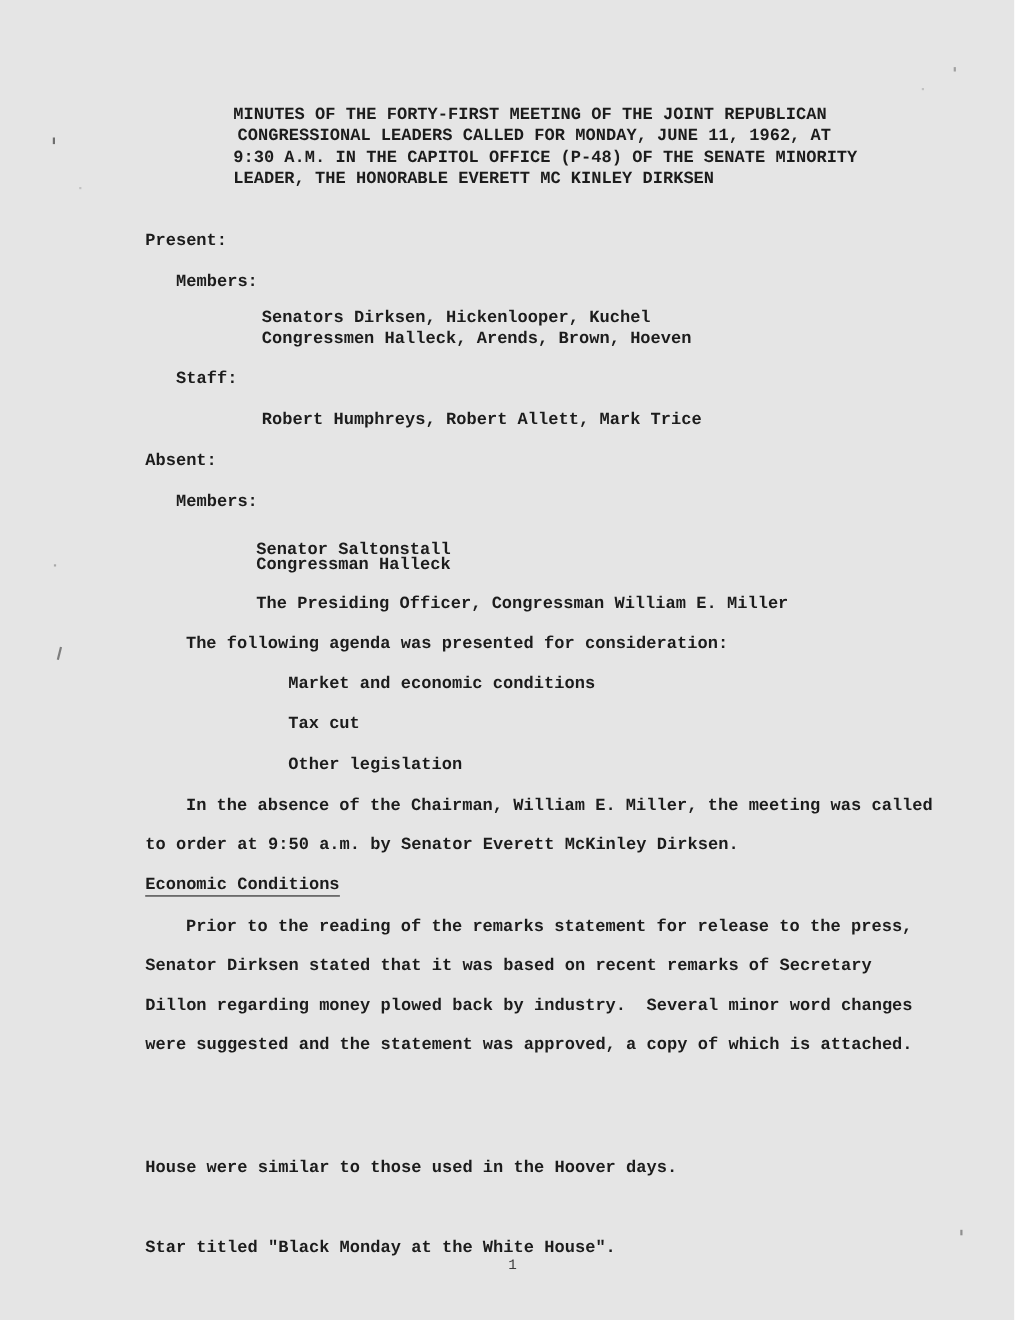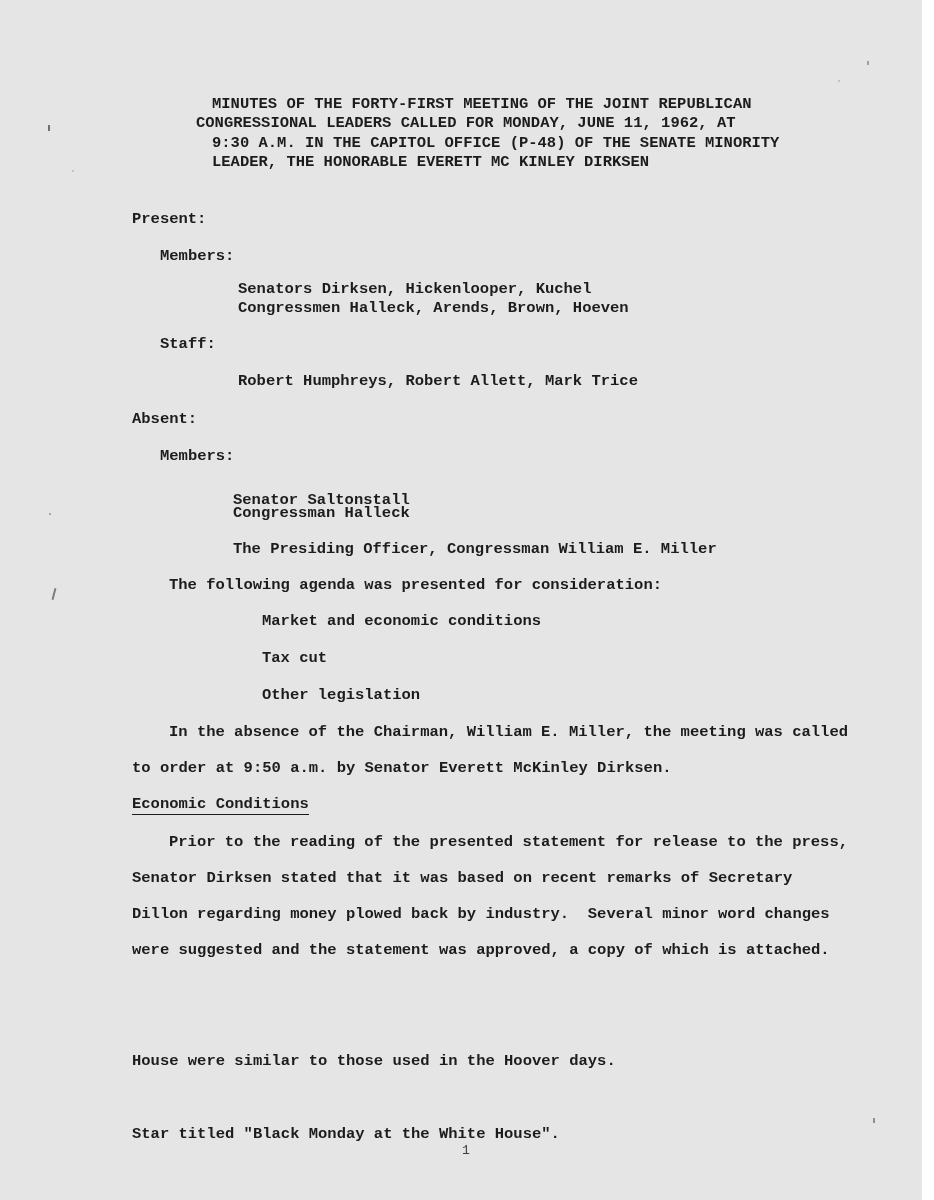--- a/index.html
+++ b/index.html
@@ -37,21 +37,21 @@
     background: #7d7d7d;
     transform: rotate(14deg);
   }
 </style>
 </head>
 <body>
 
 <div class="page">
 
   <div class="ln" style="left:212px; top:96px">MINUTES OF THE FORTY-FIRST MEETING OF THE JOINT REPUBLICAN</div>
-  <div class="ln" style="left:196px; top:115px">CONGRESSIONAL LEADERS CALLED FOR MONDAY, JUNE 11, 1962, AT</div>
+  <div class="ln" style="left:216px; top:115px">CONGRESSIONAL LEADERS CALLED FOR MONDAY, JUNE 11, 1962, AT</div>
   <div class="ln" style="left:212px; top:135px">9:30 A.M. IN THE CAPITOL OFFICE (P-48) OF THE SENATE MINORITY</div>
   <div class="ln" style="left:212px; top:154px">LEADER, THE HONORABLE EVERETT MC KINLEY DIRKSEN</div>
 
   <div class="ln" style="left:132px; top:211px">Present:</div>
   <div class="ln" style="left:160px; top:248px">Members:</div>
   <div class="ln" style="left:238px; top:281px">Senators Dirksen, Hickenlooper, Kuchel</div>
   <div class="ln" style="left:238px; top:300px">Congressmen Halleck, Arends, Brown, Hoeven</div>
   <div class="ln" style="left:160px; top:336px">Staff:</div>
   <div class="ln" style="left:238px; top:373px">Robert Humphreys, Robert Allett, Mark Trice</div>
 
@@ -63,21 +63,21 @@
 
   <div class="ln" style="left:169px; top:577px">The following agenda was presented for consideration:</div>
   <div class="ln" style="left:262px; top:613px">Market and economic conditions</div>
   <div class="ln" style="left:262px; top:650px">Tax cut</div>
   <div class="ln" style="left:262px; top:687px">Other legislation</div>
 
   <div class="ln" style="left:169px; top:724px">In the absence of the Chairman, William E. Miller, the meeting was called</div>
   <div class="ln" style="left:132px; top:760px">to order at 9:50 a.m. by Senator Everett McKinley Dirksen.</div>
 
   <div class="ln u" style="left:132px; top:796px">Economic Conditions</div>
-  <div class="ln" style="left:169px; top:834px">Prior to the reading of the presented statement for release to the press,</div>
+  <div class="ln" style="left:169px; top:834px">Prior to the reading of the remarks statement for release to the press,</div>
   <div class="ln" style="left:132px; top:870px">Senator Dirksen stated that it was based on recent remarks of Secretary</div>
   <div class="ln" style="left:132px; top:906px">Dillon regarding money plowed back by industry.  Several minor word changes</div>
   <div class="ln" style="left:132px; top:942px">were suggested and the statement was approved, a copy of which is attached.</div>
 
   <div class="ln" style="left:132px; top:1053px">House were similar to those used in the Hoover days.</div>
 
   <div class="ln" style="left:132px; top:1126px">Star titled "Black Monday at the White House".</div>
 
   <div class="pagenum" style="left:462px; top:1143px">1</div>
 

